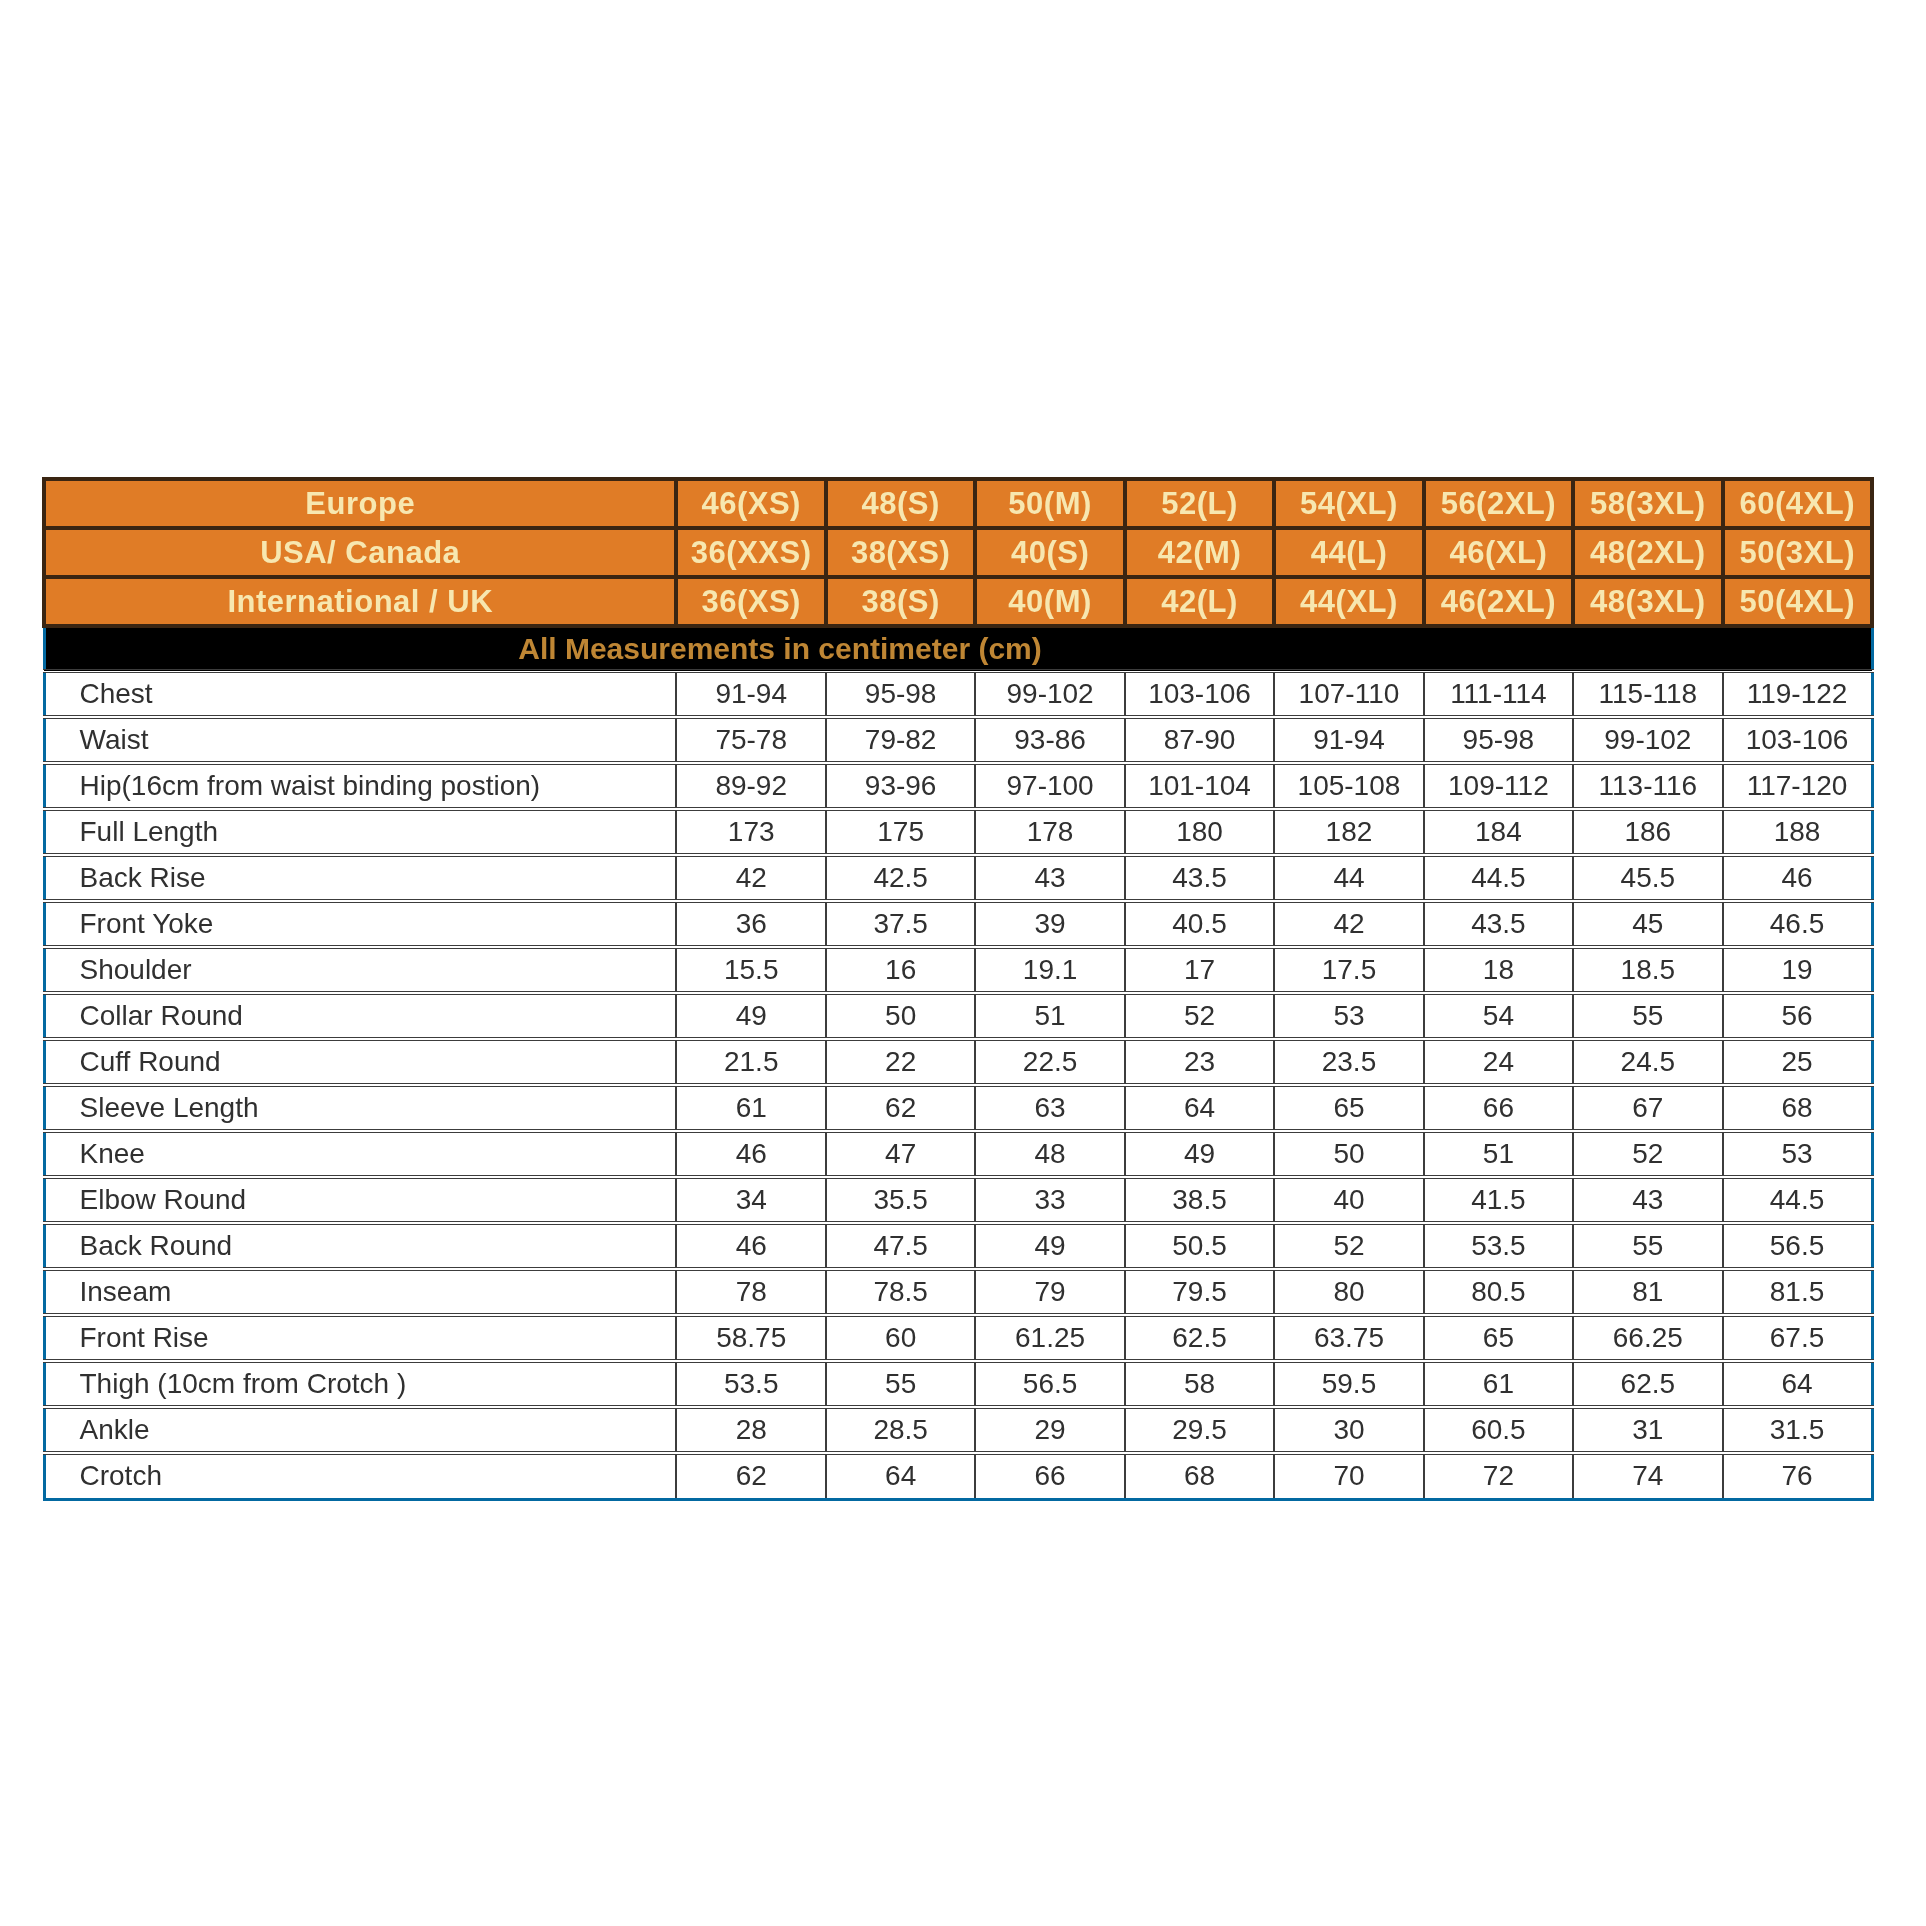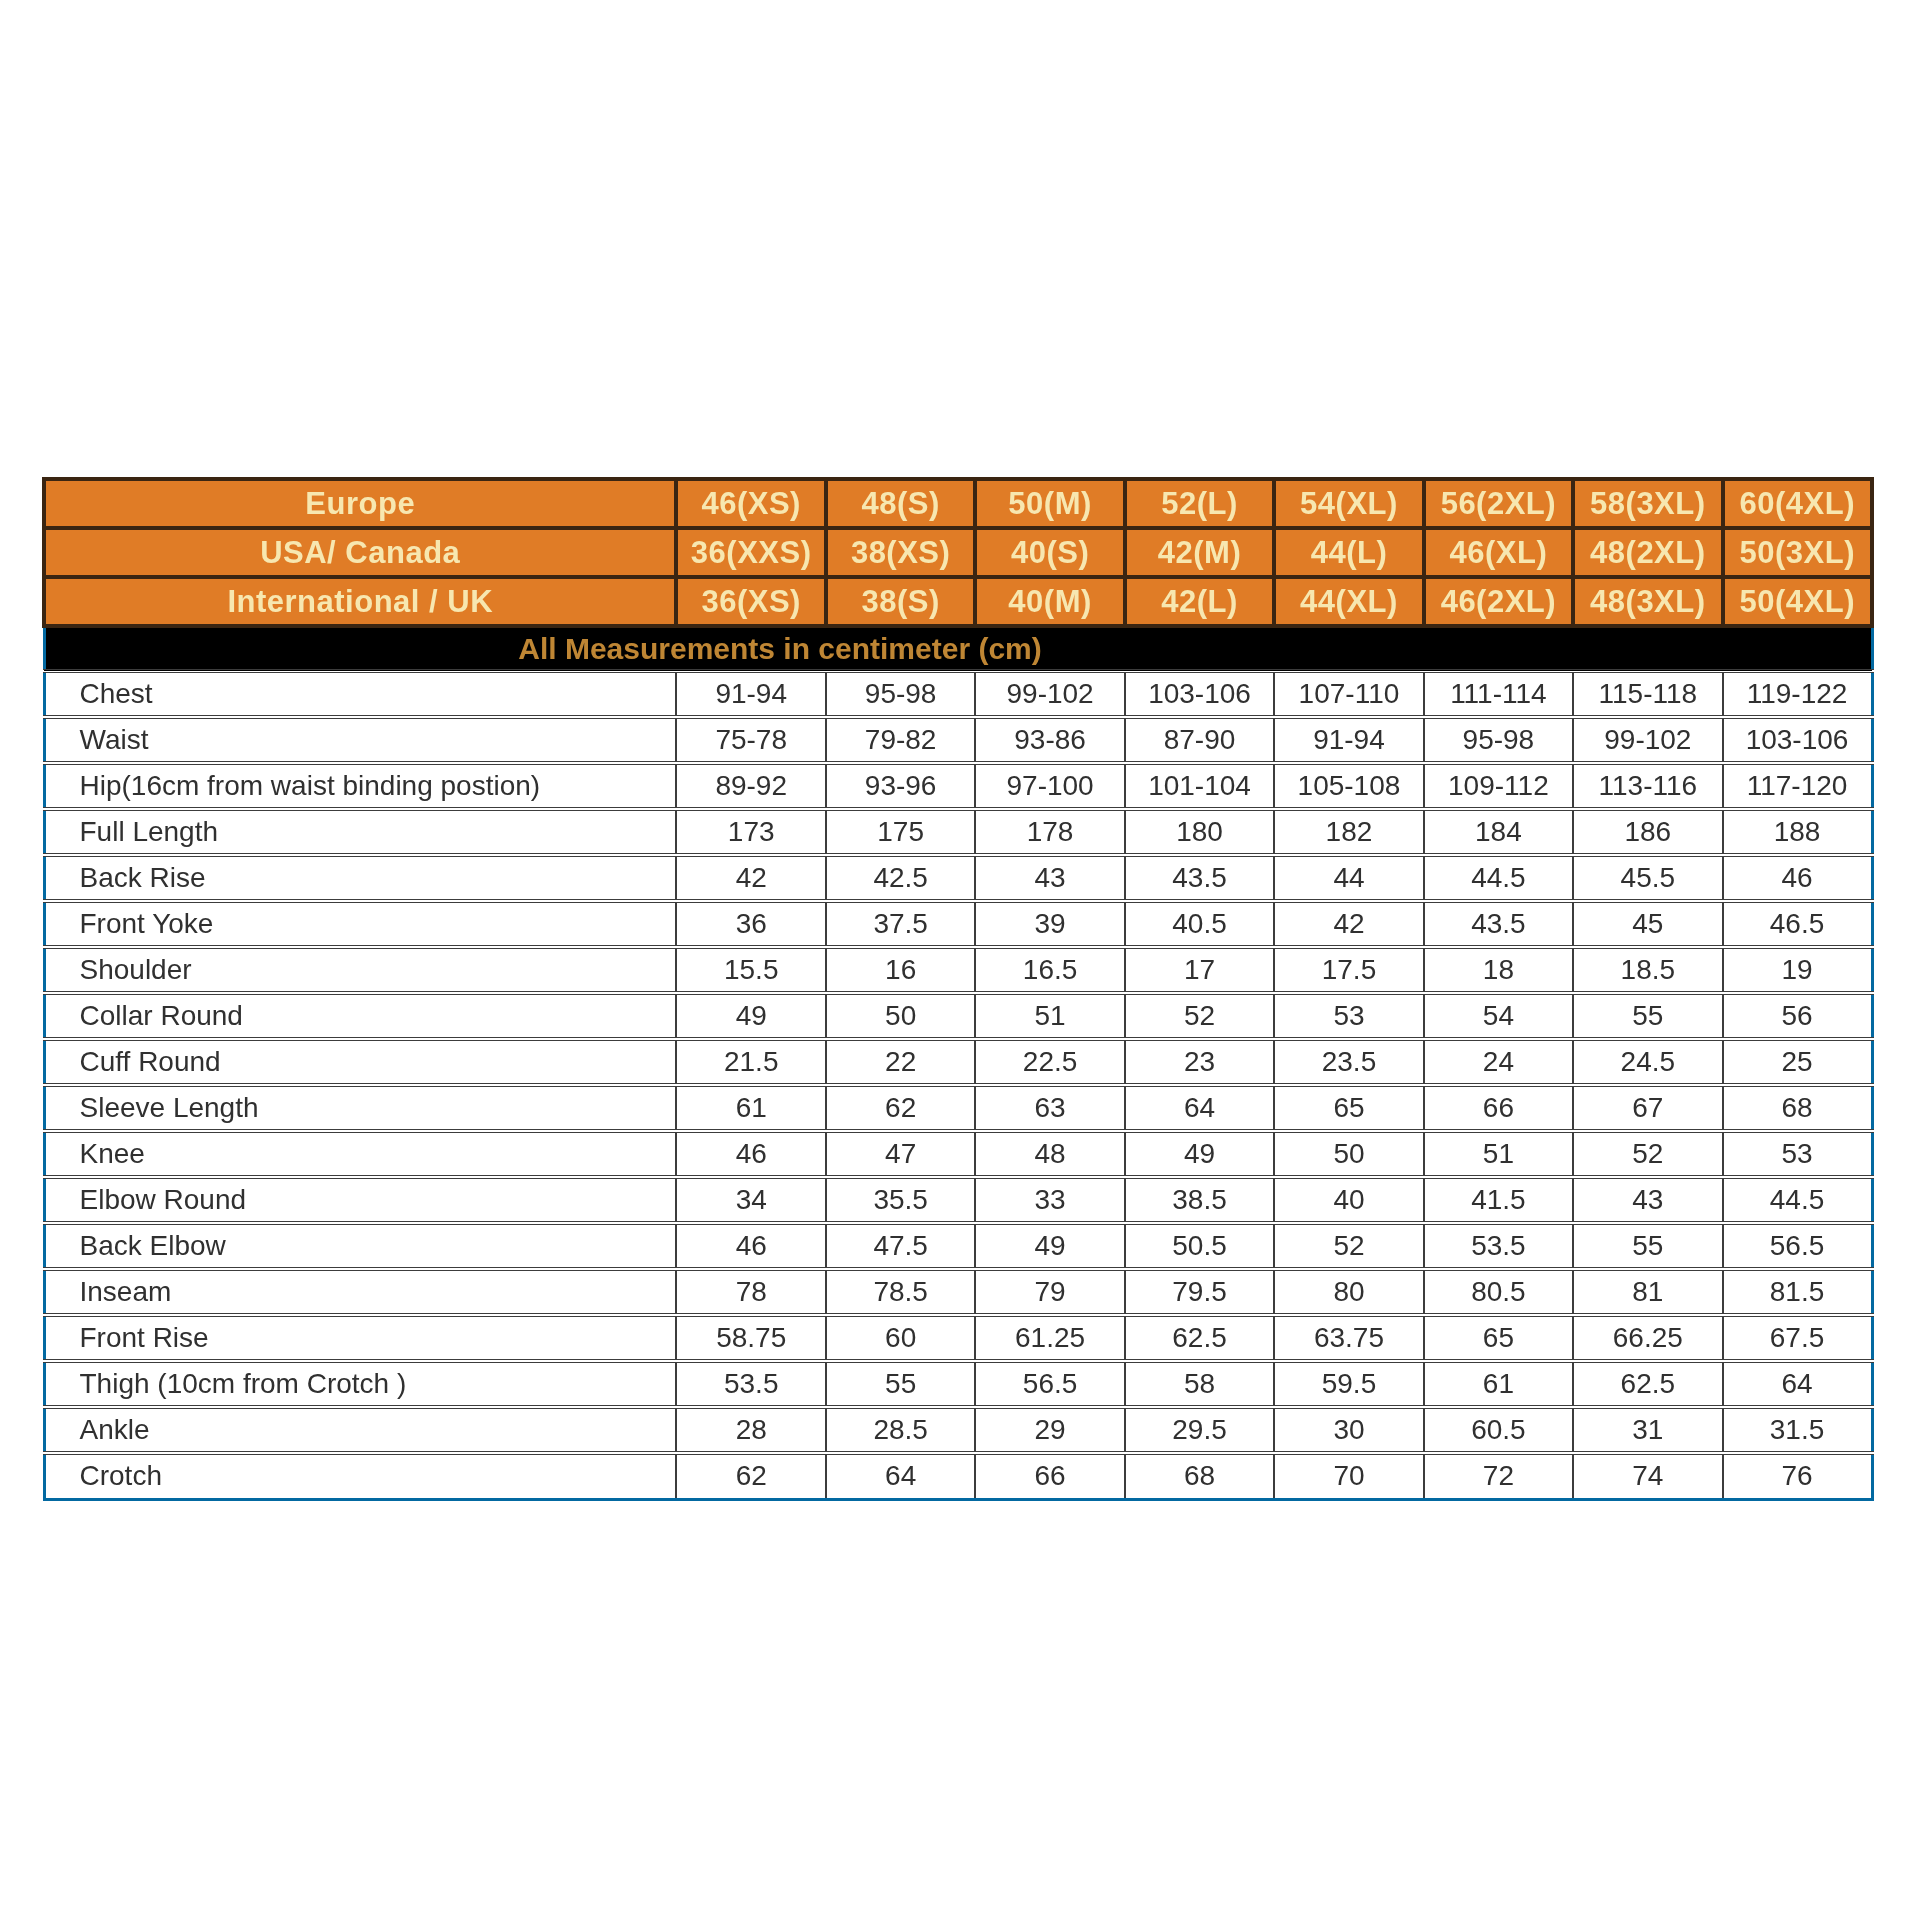--- a/index.html
+++ b/index.html
@@ -192,21 +192,21 @@
           <td class="row-value">40.5</td>
           <td class="row-value">42</td>
           <td class="row-value">43.5</td>
           <td class="row-value">45</td>
           <td class="row-value">46.5</td>
         </tr>
         <tr>
           <td class="row-label">Shoulder</td>
           <td class="row-value">15.5</td>
           <td class="row-value">16</td>
-          <td class="row-value">16.5</td>
+          <td class="row-value">19.1</td>
           <td class="row-value">17</td>
           <td class="row-value">17.5</td>
           <td class="row-value">18</td>
           <td class="row-value">18.5</td>
           <td class="row-value">19</td>
         </tr>
         <tr>
           <td class="row-label">Collar Round</td>
           <td class="row-value">49</td>
           <td class="row-value">50</td>
@@ -255,21 +255,21 @@
           <td class="row-value">34</td>
           <td class="row-value">35.5</td>
           <td class="row-value">33</td>
           <td class="row-value">38.5</td>
           <td class="row-value">40</td>
           <td class="row-value">41.5</td>
           <td class="row-value">43</td>
           <td class="row-value">44.5</td>
         </tr>
         <tr>
-          <td class="row-label">Back Elbow</td>
+          <td class="row-label">Back Round</td>
           <td class="row-value">46</td>
           <td class="row-value">47.5</td>
           <td class="row-value">49</td>
           <td class="row-value">50.5</td>
           <td class="row-value">52</td>
           <td class="row-value">53.5</td>
           <td class="row-value">55</td>
           <td class="row-value">56.5</td>
         </tr>
         <tr>

